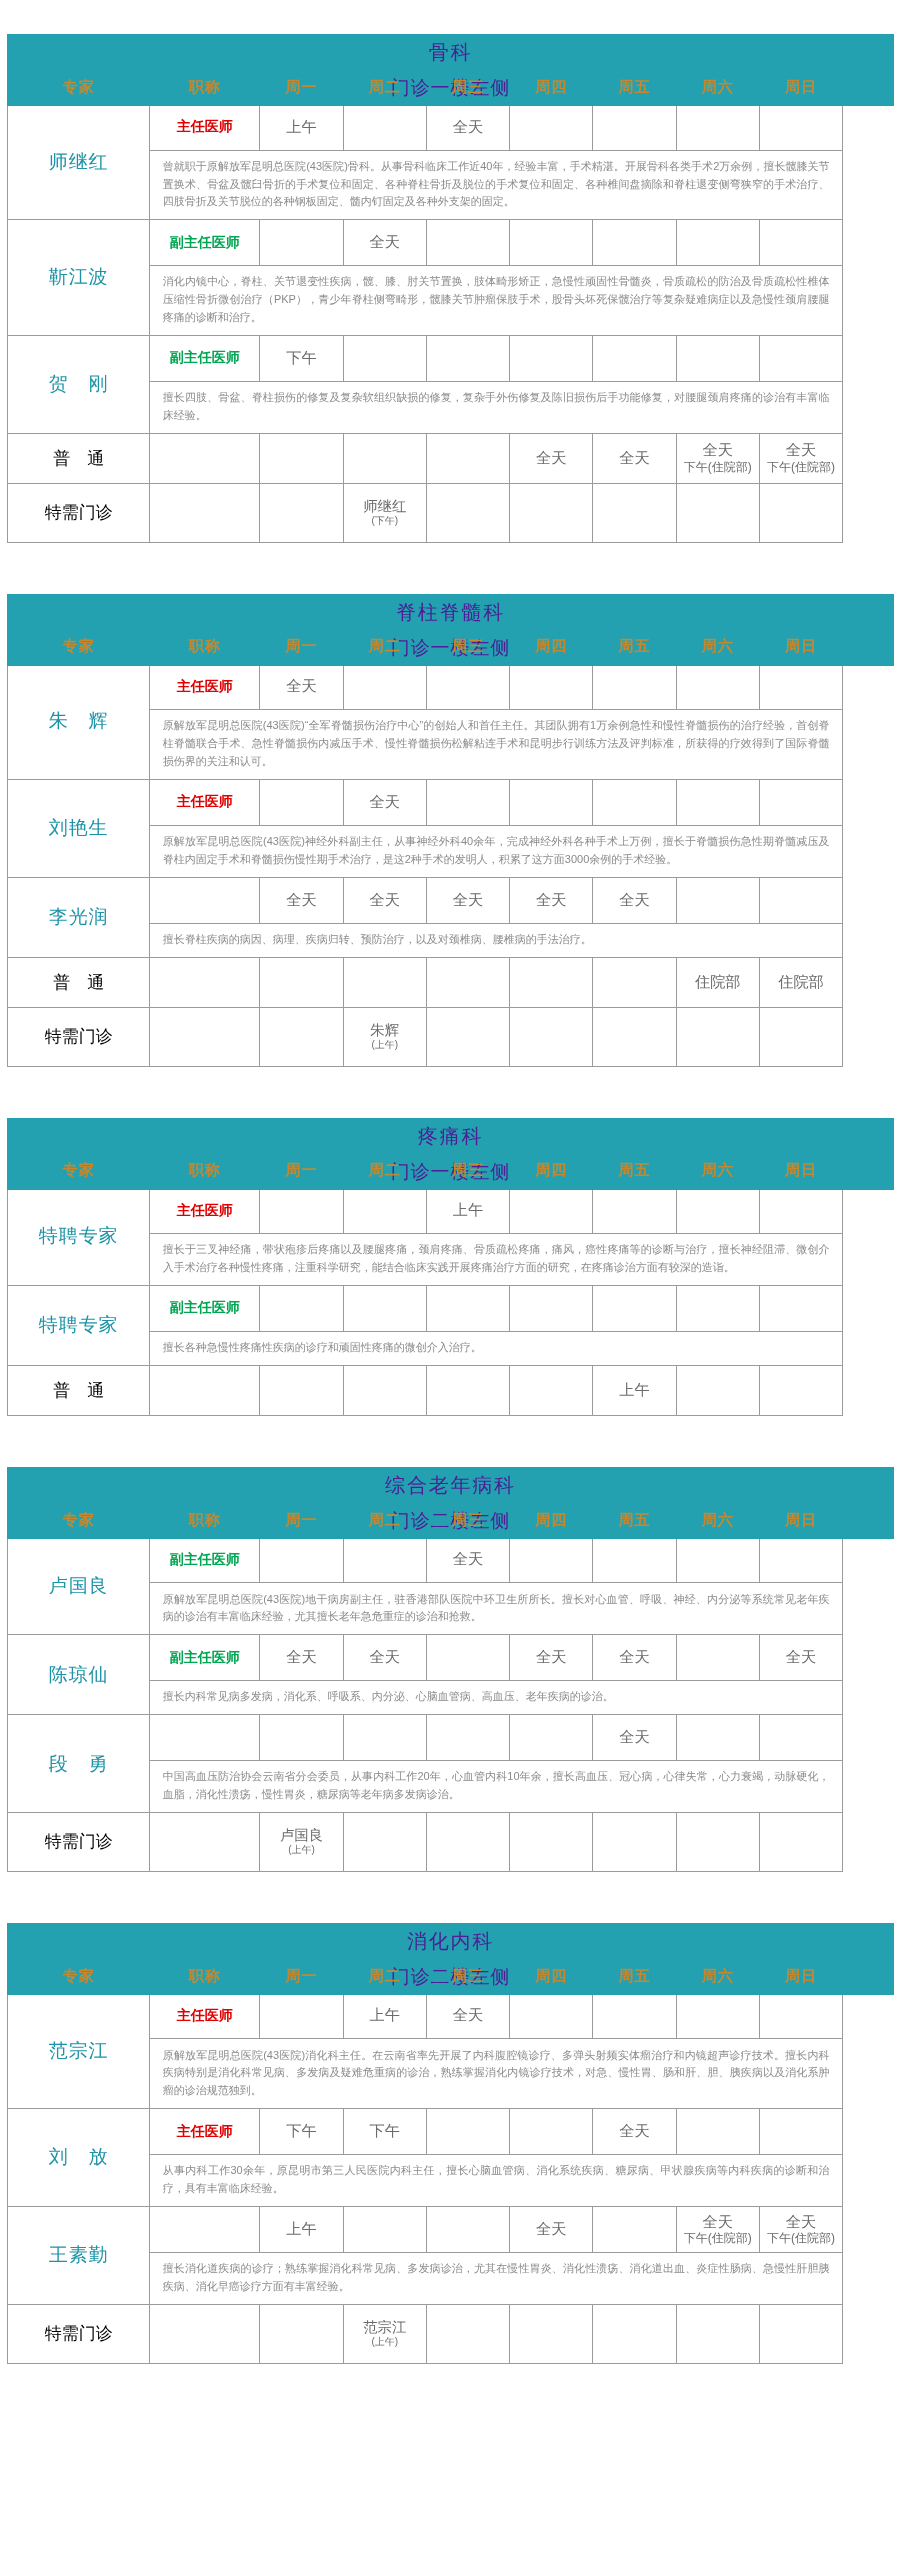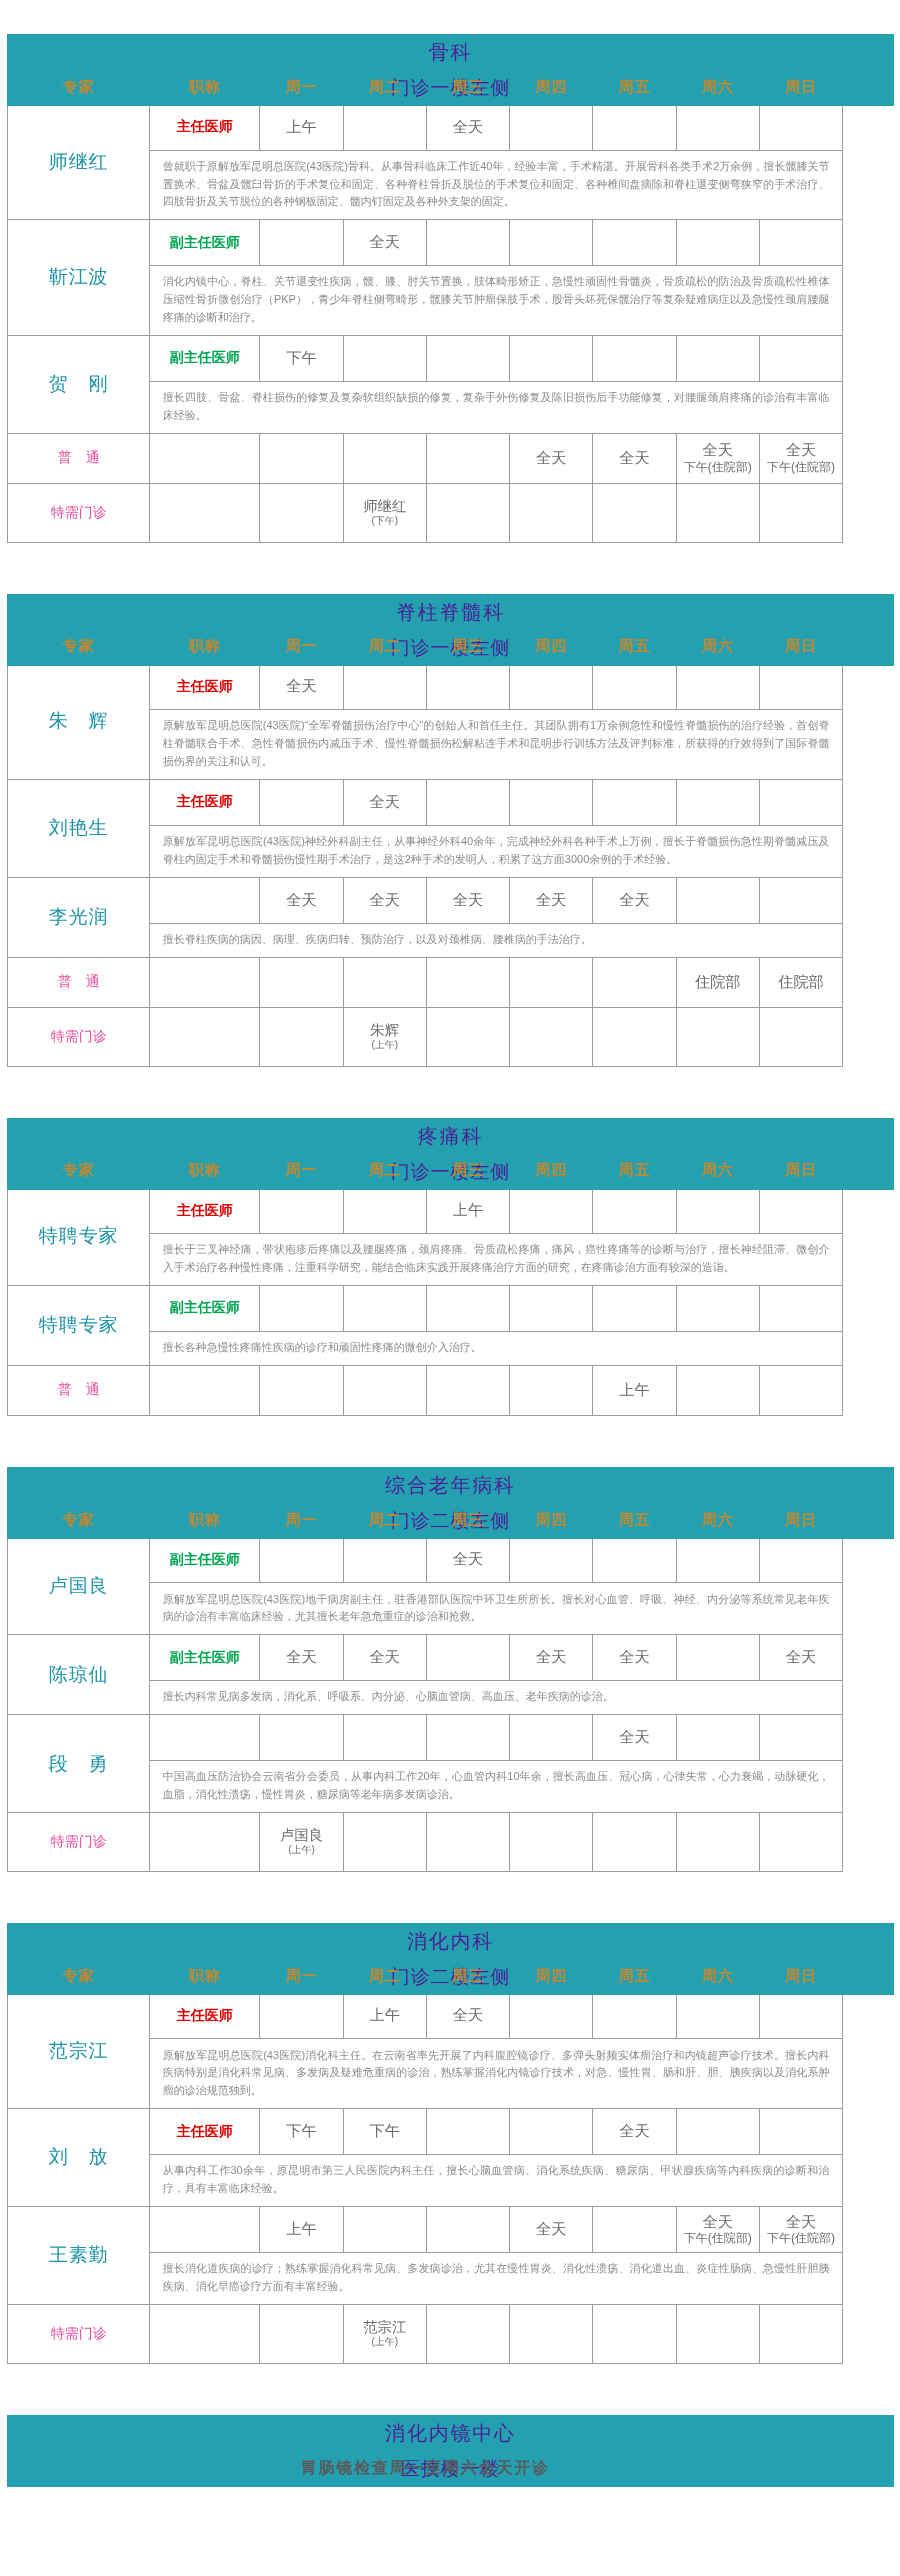--- a/index.html
+++ b/index.html
@@ -46,21 +46,21 @@
   td { border:0.9px solid #9b9b9b; text-align:center; vertical-align:middle; }
   tbody.block { border-top:1.8px solid #4c4c4c; }
 
   td.name  { color:#1c93a6; font-size:19px; letter-spacing:0.9px; }
   td.title { font-size:14px; font-weight:bold; height:43px; }
   td.sched { font-size:15.2px; color:#6b6b6b; height:43px; }
   td.desc  {
     text-align:justify; font-size:11px; color:#8a8a8a;
     line-height:1.62; padding:7.2px 12.6px 8px 12.6px;
   }
-  td.rowlabel { color:#ec4899; font-size:14px; }
+  td.rowlabel { color:#000000; font-size:17px; }
   tr.extra-general td { height:47px; }
   tr.extra-special td { height:56px; }
   .l1 { display:block; line-height:1.2; }
   .l2 { display:block; line-height:1.25; font-size:10px; }
   .l2.small { font-size:12px; }
   td.cell-2line .l1 { font-size:14.4px; }
   td.cell-2line.has-small .l1 { font-size:15.2px; }
   td.notice-cell {
     height:32px; font-size:16px; font-weight:bold; color:#5a5a5a; letter-spacing:1.8px;
   }
@@ -567,29 +567,15 @@
               </td>
               <td class="sched"></td>
               <td class="sched"></td>
               <td class="sched"></td>
               <td class="sched"></td>
               <td class="sched"></td>
             </tr>
           </tbody>
         </table>
       </section>
-      <section class="section">
-        <div class="banner">
-          <div class="dept">消化内镜中心</div>
-          <div class="slash"></div>
-          <div class="loc">医技楼一楼</div>
-        </div>
-        <table class="sched-table">
-          <tbody class="block">
-            <tr>
-              <td class="notice-cell">胃肠镜检查周一至周六全天开诊</td>
-            </tr>
-          </tbody>
-        </table>
-      </section>
     </div>
 </div>
 
 
 </body></html>

